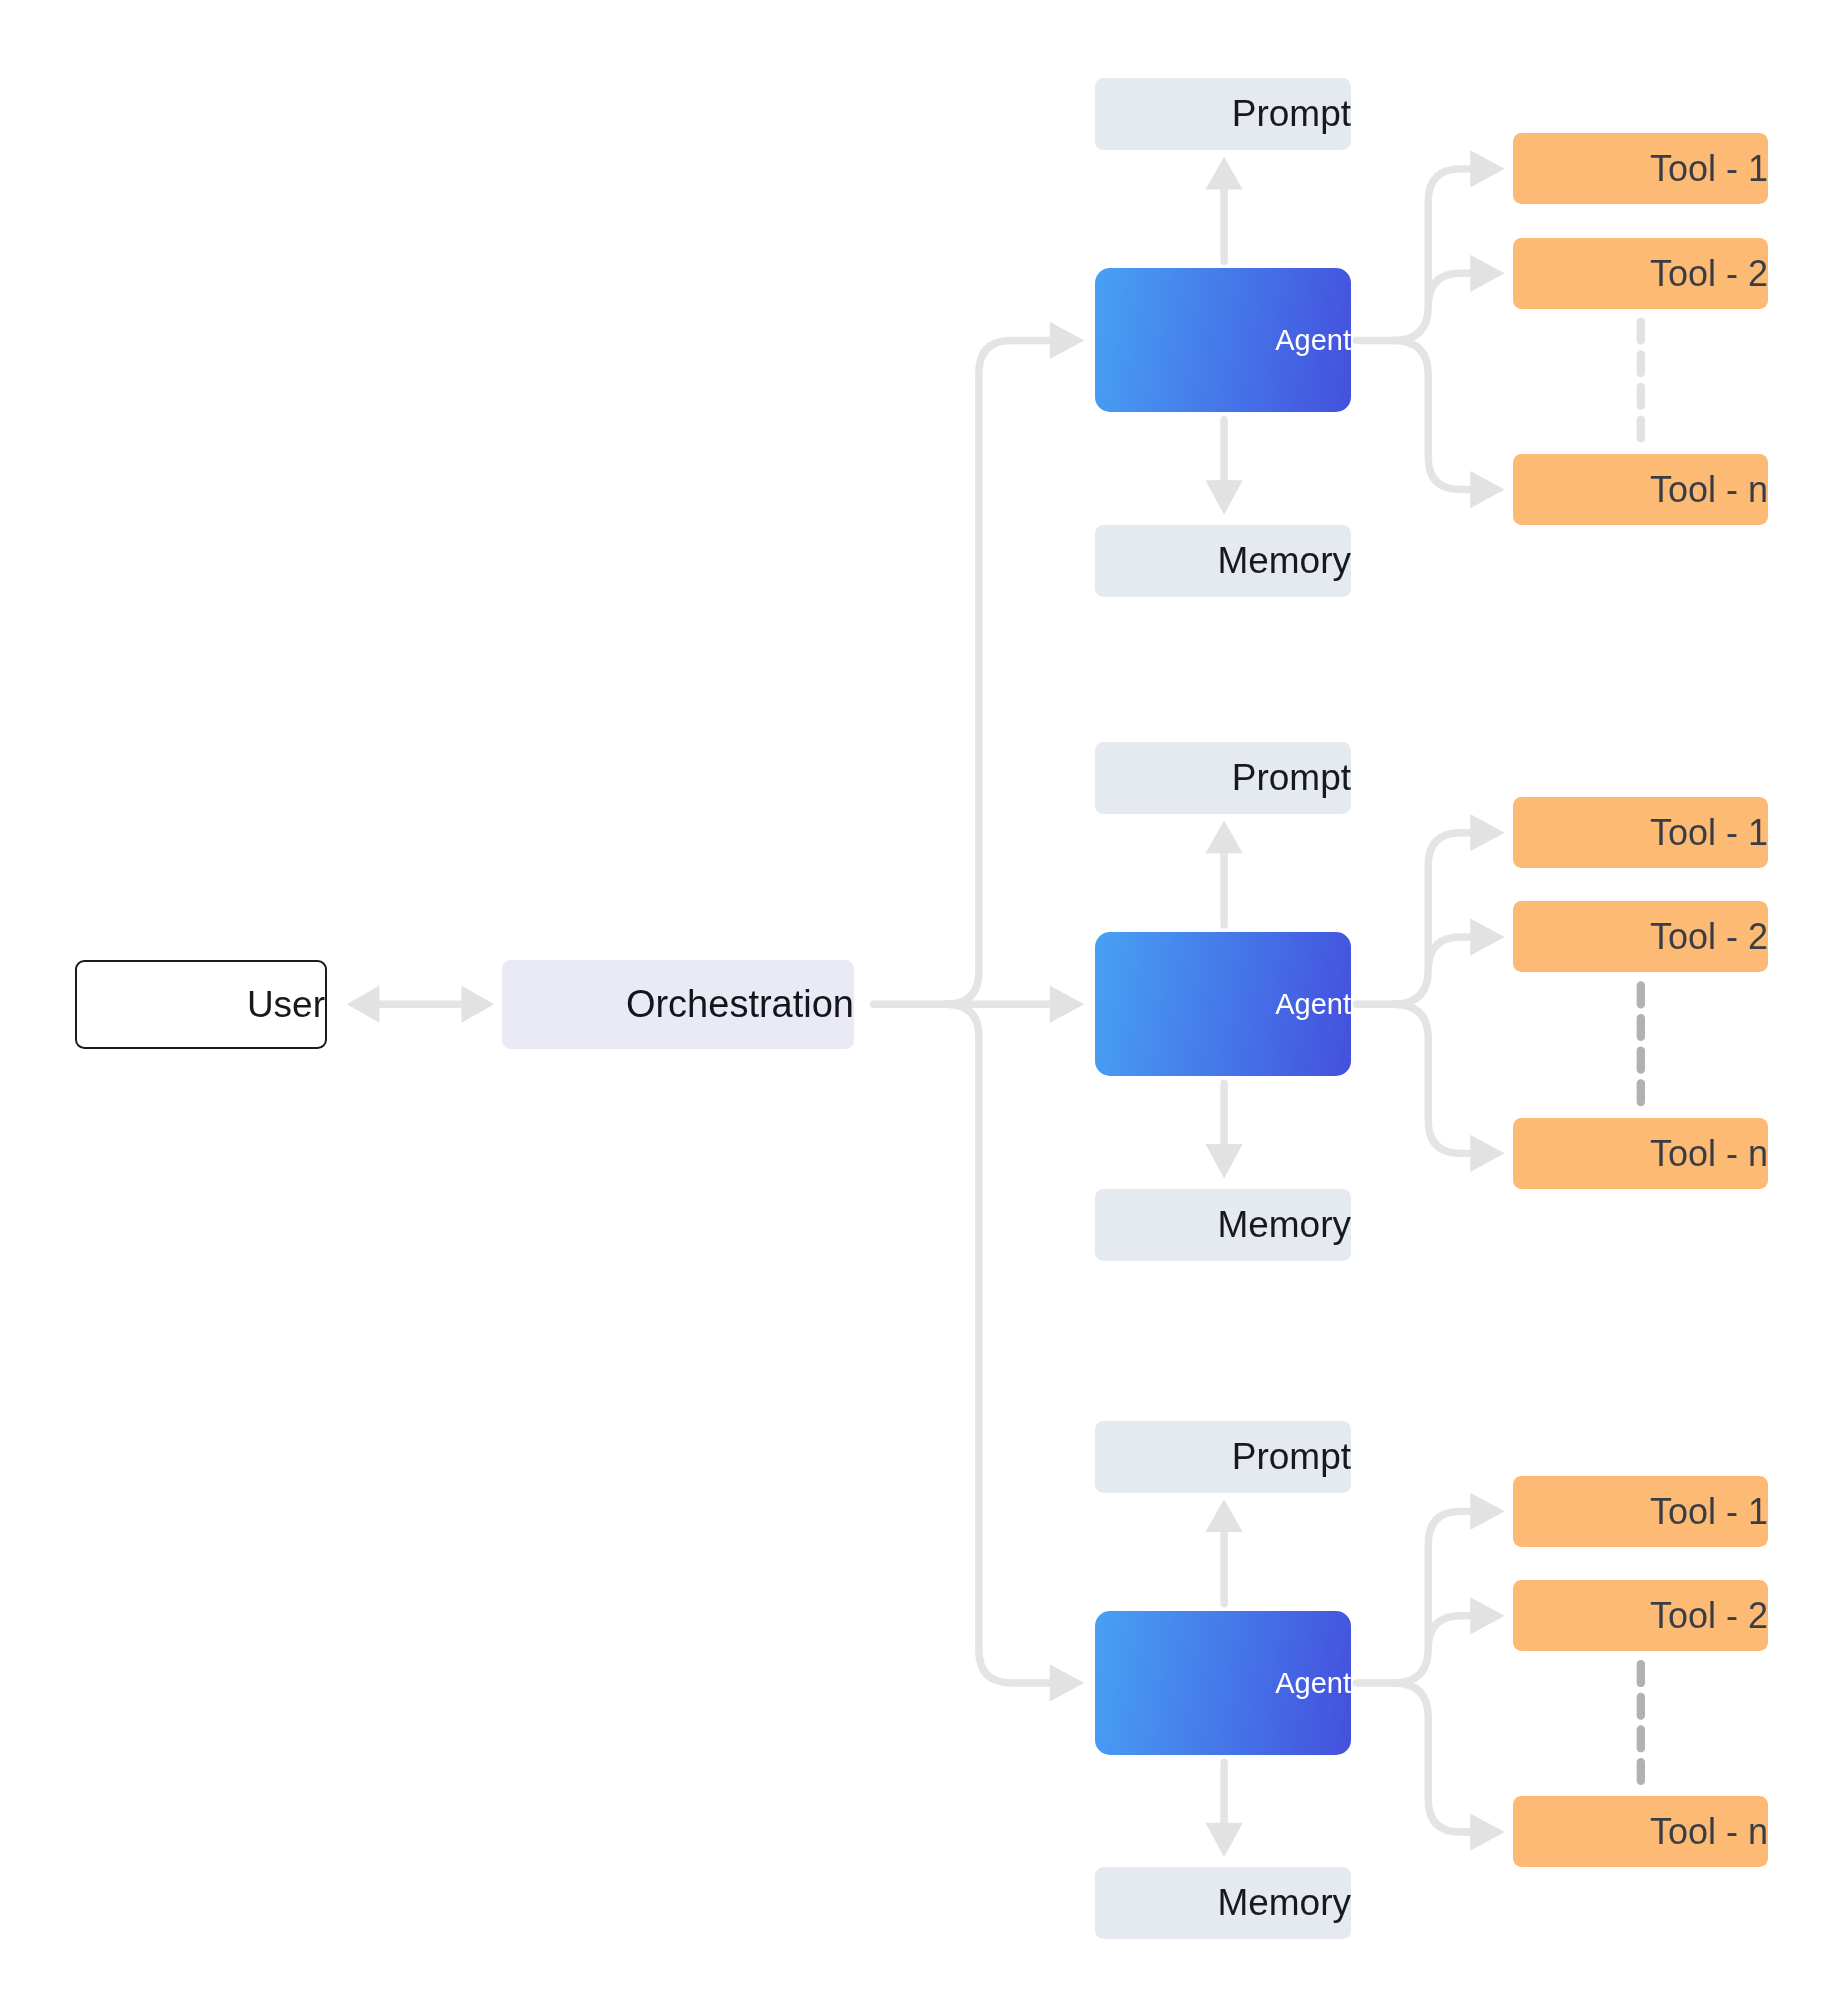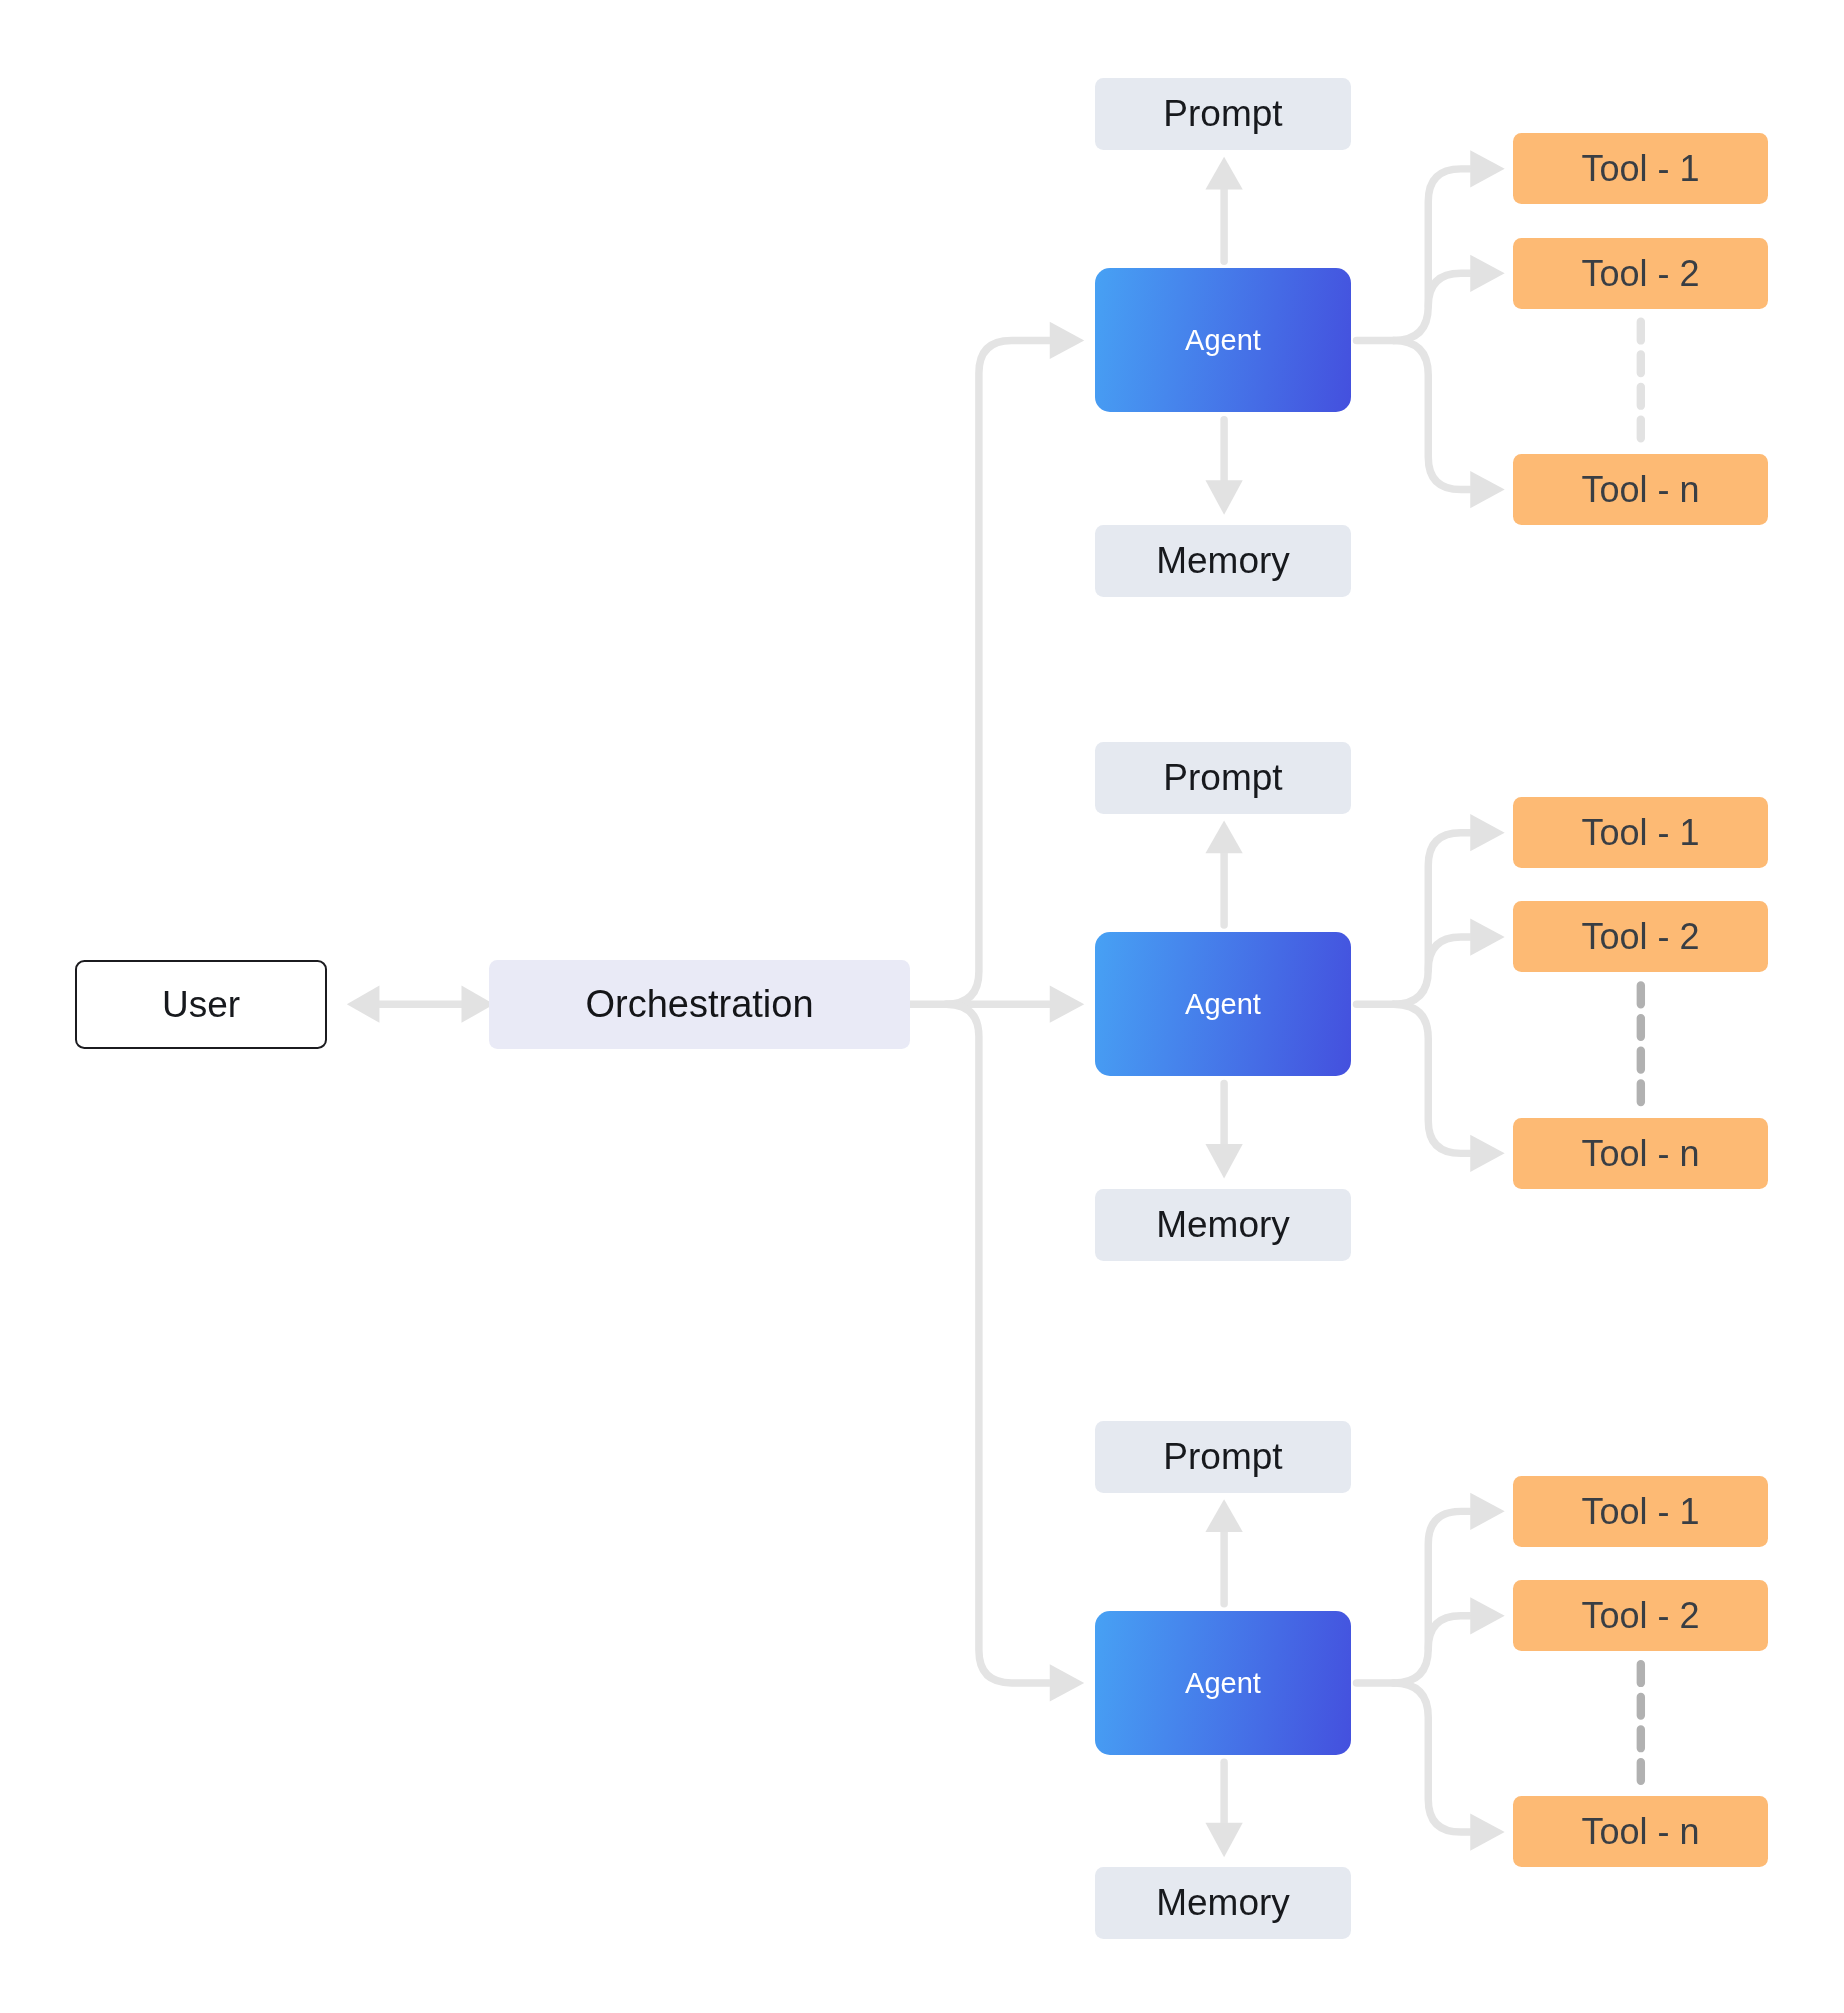--- a/index.html
+++ b/index.html
@@ -1,19 +1,19 @@
 <!DOCTYPE html>
 <html style="font-size:15px"><head>
 <meta charset="utf-8">
 <style>
   html,body{margin:0;padding:0;background:#ffffff;}
   .canvas{position:relative;width:1845px;height:2014px;background:#ffffff;overflow:hidden;
           font-family:"Liberation Sans", sans-serif;}
   .connectors{position:absolute;left:0;top:0;}
-  .box{position:absolute;display:flex;align-items:center;justify-content:center;
+  .box{position:absolute;display:flex;align-items:center;justify-content:flex-end;
        box-sizing:border-box;white-space:nowrap;}
   .user-box{background:#ffffff;border:2.8px solid #1b1b1f;border-radius:9.3px;
             font-size:37px;color:#17191d;}
   .orch-box{background:#e9eaf6;border-radius:8.4px;font-size:38px;font-weight:500;color:#141518;}
   .pm-box{background:#e5e9f0;border-radius:8.4px;font-size:37px;color:#17191d;}
   .tool-box{background:#fdba74;border-radius:8.4px;font-size:36px;color:#393e44;}
   .agent-box{background:linear-gradient(98deg,#47a1f4 0%,#4450de 100%);
              border-radius:15px;font-size:29px;font-weight:500;color:#ffffff;}
   .stroke{fill:none;stroke:#e4e4e4;stroke-width:8;stroke-linecap:round;}
   .head{fill:#e2e2e2;stroke:none;}
@@ -76,21 +76,21 @@
     <path class="stroke" d="M1532 1768 Q1532 1733 1567 1733 H1577"></path>
     <polygon class="head" points="1614,1733 1577,1713 1577,1753"></polygon>
     <path class="stroke" d="M1495 1805 Q1532 1805 1532 1842 V1930 Q1532 1965 1567 1965 H1577"></path>
     <polygon class="head" points="1614,1965 1577,1945 1577,1985"></polygon>
     <path class="dash-dark" d="M1760 1785 V1913"></path>
   </svg>
 
   <div class="box user-box" style="left:75px;top:960px;width:252px;height:89px;">
     <span>User</span>
   </div>
-  <div class="box orch-box" style="left:489px;top:960px;width:421px;height:89px;">
+  <div class="box orch-box" style="left:502px;top:960px;width:352px;height:89px;">
     <span>Orchestration</span>
   </div>
 
   <div class="box pm-box" style="left:1095px;top:78px;width:256px;height:72px;">
     <span>Prompt</span>
   </div>
   <div class="box agent-box" style="left:1095px;top:268px;width:256px;height:144px;">
     <span>Agent</span>
   </div>
   <div class="box pm-box" style="left:1095px;top:525px;width:256px;height:72px;">

